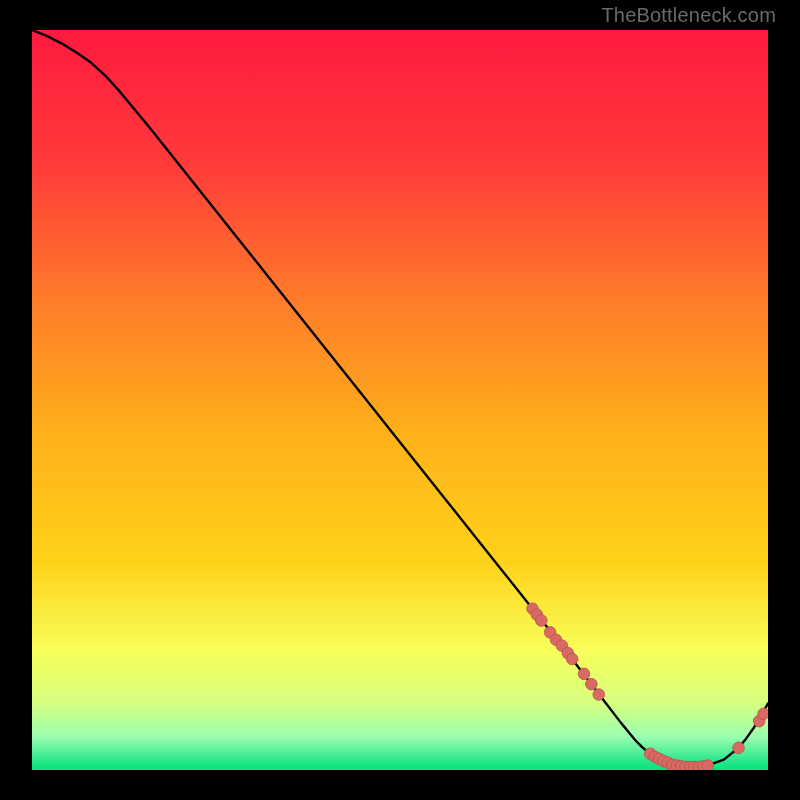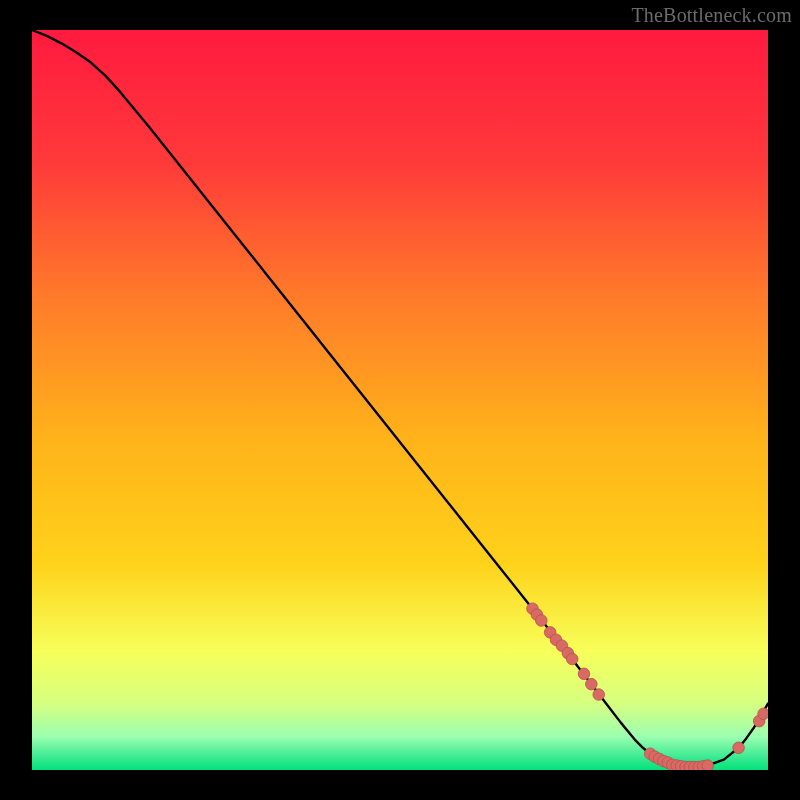--- a/index.html
+++ b/index.html
@@ -1,23 +1,23 @@
 <!DOCTYPE html>
 <html><head>
 <meta charset="utf-8">
 <style>
 * { margin: 0; padding: 0; box-sizing: border-box; }
 html, body { width: 800px; height: 800px; background: #000; overflow: hidden; }
 .frame { position: relative; width: 800px; height: 800px; background: #000; }
 .watermark {
   position: absolute;
   top: 4px;
-  right: 8px;
+  right: 24px;
   color: #6a6a6a;
-  font-family: Liberation Serif, serif;
+  font-family: Liberation Sans, sans-serif;
   font-size: 20px;
   font-weight: 500;
   letter-spacing: 0.2px;
   z-index: 5;
 }
 .plot {
   position: absolute;
   left: 32px;
   top: 30px;
   width: 736px;

